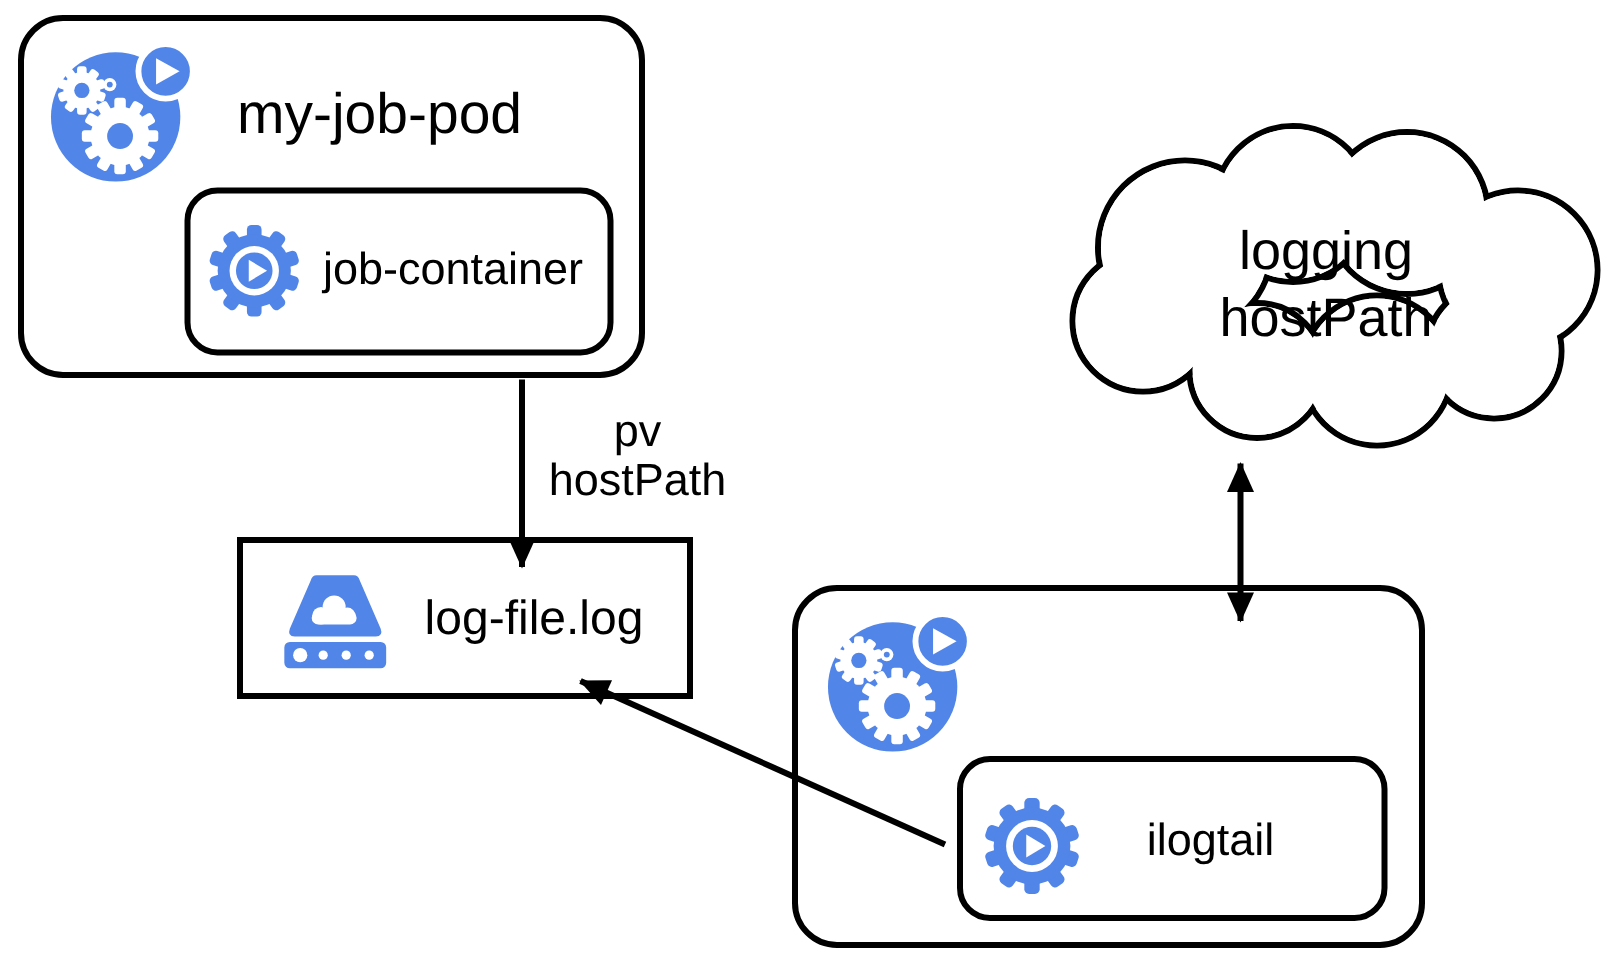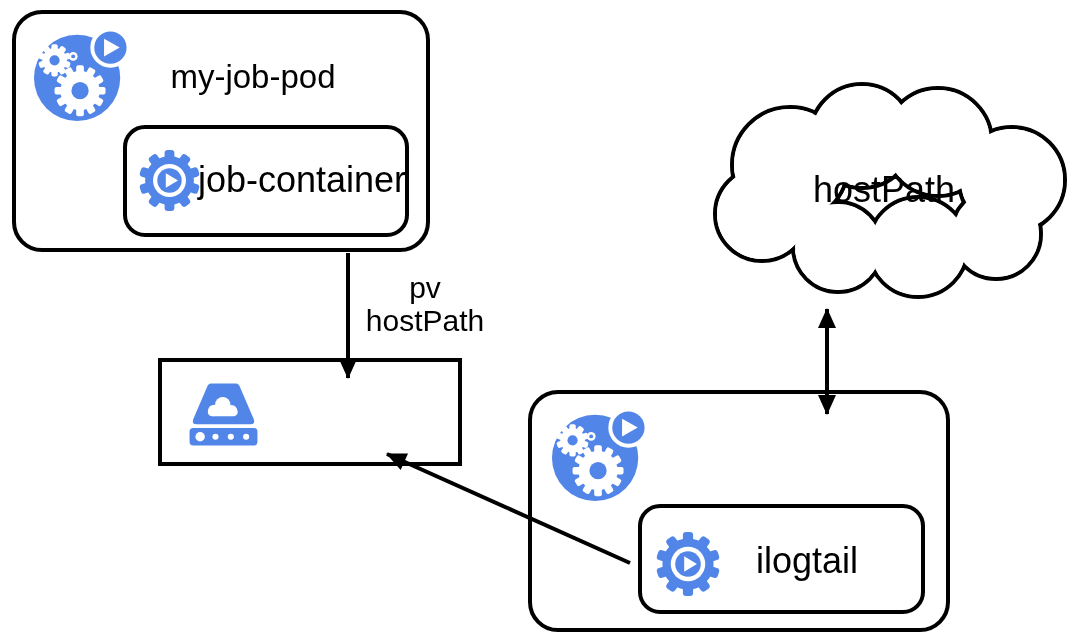--- a/index.html
+++ b/index.html
@@ -31,22 +31,22 @@
   .box.inner { border-radius: 22px; }
   .box.file  { border-radius: 0; }
   .lbl {
     position: absolute;
     transform: translate(-50%, -50%);
     color: #000;
     white-space: nowrap;
     text-align: center;
     z-index: 2;
   }
-  .title   { font-size: 33px; }
-  .clabel  { font-size: 36px; }
+  .title   { font-size: 38px; }
+  .clabel  { font-size: 30px; }
   .flabel  { font-size: 32px; }
   .edgelbl { font-size: 30px; line-height: 33px; }
   .cloudlbl{ font-size: 36px; line-height: 45px; }
 </style>
 </head>
 <body>
 
 <div class="canvas">
 
   <svg class="layer under" viewBox="0 0 1080 641">
@@ -73,28 +73,30 @@
   </svg>
 
   <div class="box pod" style="left:12px;  top:10px;  width:418px; height:242px;"></div>
   <div class="box inner" style="left:123px; top:125px; width:286px; height:112px;"></div>
   <div class="box file" style="left:158px; top:358px; width:304px; height:108px;"></div>
   <div class="box pod" style="left:528px; top:390px; width:422px; height:242px;"></div>
   <div class="box inner" style="left:638px; top:504px; width:287px; height:110px;"></div>
 
   <div class="lbl title" style="left:253px; top:77px;">my-job-pod</div>
   <div class="lbl clabel" style="left:302px; top:180px;">job-container</div>
+  <div class="lbl flabel" style="left:356px; top:412px;">log-file.log</div>
   <div class="lbl clabel" style="left:807px; top:561px;">ilogtail</div>
 
   <div class="lbl edgelbl" style="left:425px; top:304px;">
     <div>pv</div>
     <div>hostPath</div>
   </div>
 
   <div class="lbl cloudlbl" style="left:884px; top:189px;">
+    <div>logging</div>
     <div>hostPath</div>
   </div>
 
   <svg class="layer over" viewBox="0 0 1080 641">
     <defs>
       <marker id="ah" viewBox="0 0 22 20" markerWidth="22" markerHeight="20" refX="20" refY="10" orient="auto-start-reverse" markerUnits="userSpaceOnUse">
         <path d="M1,1 L21,10 L1,19 Z" fill="#000"></path>
       </marker>
 
       <symbol id="pod-icon" viewBox="0 0 100 100" overflow="visible">

